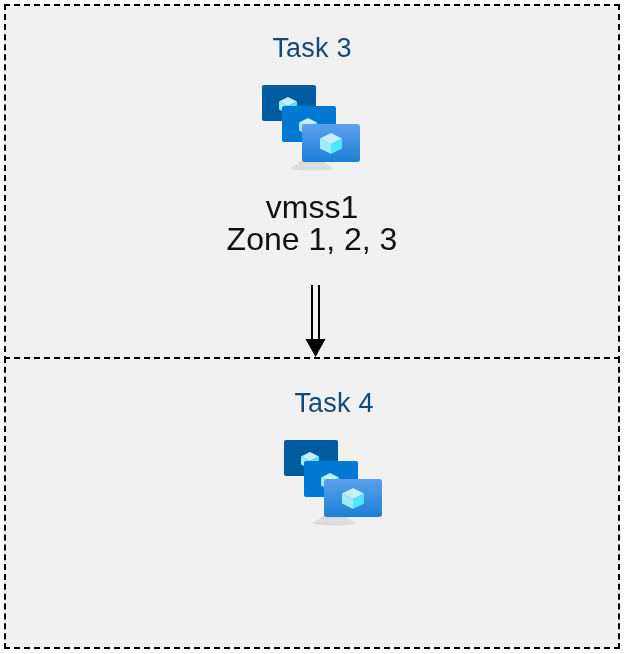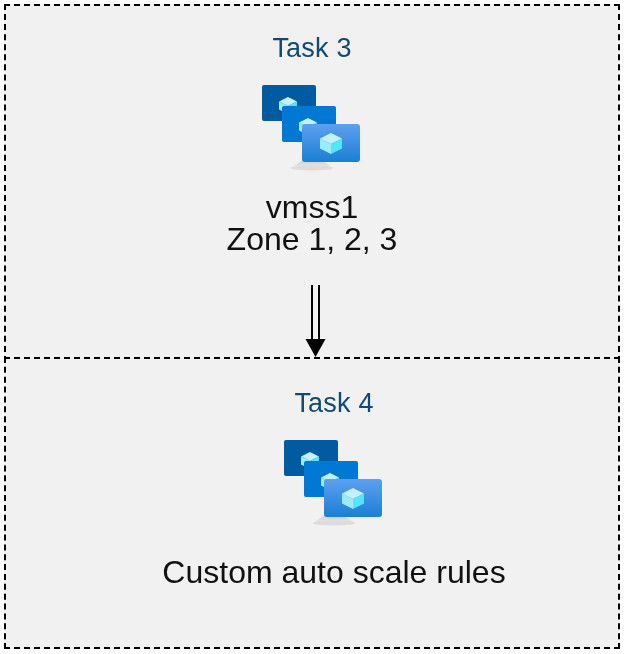--- a/index.html
+++ b/index.html
@@ -194,16 +194,15 @@
 
         <rect x="42" y="41" width="58" height="38" rx="3" fill="url(#frontMon4)"></rect>
         <g>
           <polygon points="71,50 82,55.5 71,61 60,55.5" fill="#c3f1fb"></polygon>
           <polygon points="60,55.5 71,61 71,71 60,65.5" fill="#9cebfb"></polygon>
           <polygon points="82,55.5 82,65.5 71,71 71,61" fill="#50e6ff"></polygon>
         </g>
       </svg>
     </div>
 
-    <div class="task-caption">Custom auto scale rules</div>
   </div>
 
 </div>
 
 </body></html>

